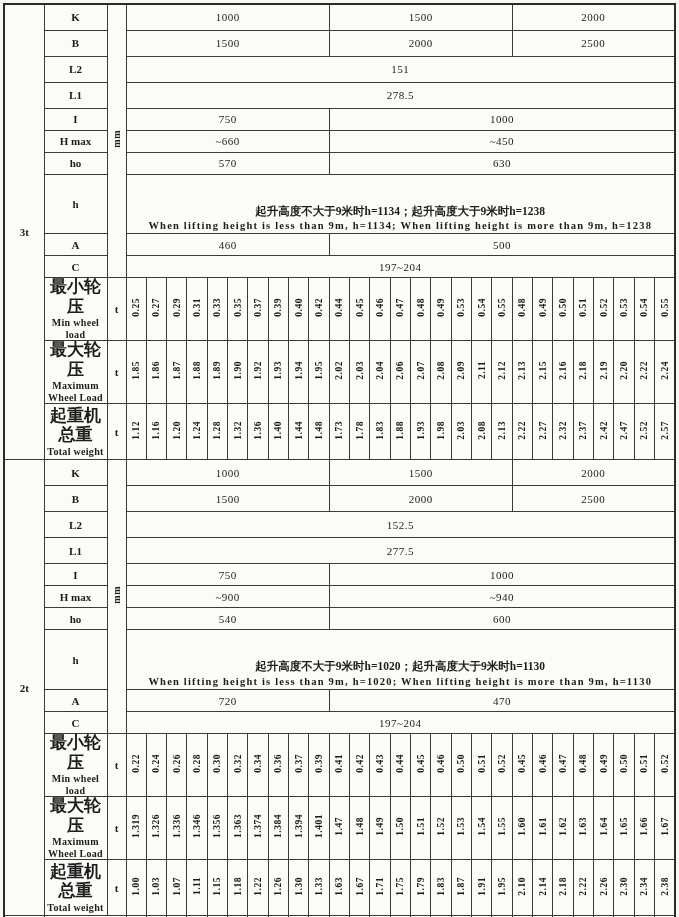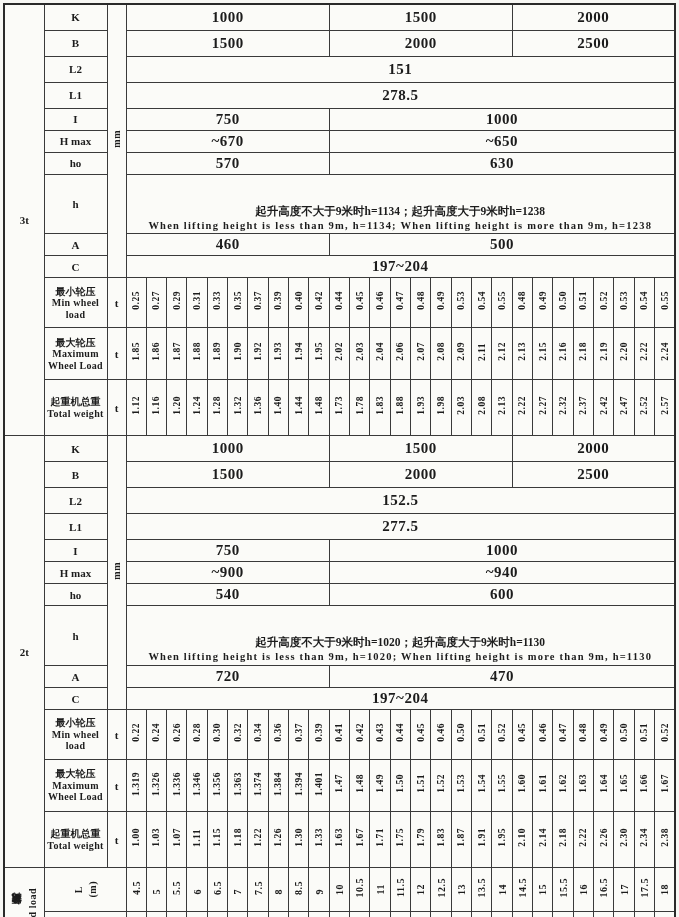--- a/index.html
+++ b/index.html
@@ -6,23 +6,23 @@
   body{font-family:"Liberation Serif", serif; color:#1c1c1c; font-weight:bold;}
   .sheet{width:679px;height:917px;box-sizing:border-box;padding:3px;}
   table{border-collapse:collapse;table-layout:fixed;width:673px;height:908px;
         border:2px solid #2a2a2a;background:#fbfbf8;}
   td{border:1px solid #3a3a3a;text-align:center;vertical-align:middle;
      padding:0;overflow:hidden;}
   .r-hdr{height:26px;} .r-mid{height:22px;} .r-h{height:37px;}
   .r-min{height:50px;} .r-max{height:52px;} .r-tw{height:56px;margin-left:12px;}
   .r-L{height:44px;} .r-LK{height:46px;}
   .lbl{font-size:11px;font-weight:bold;}
-  .num{font-size:15px;font-weight:bold;letter-spacing:0.5px;}
+  .num{font-size:11px;font-weight:normal;letter-spacing:0.5px;}
   .multi div{line-height:1.15;}
-  .multi .cn{font-size:10px;}
+  .multi .cn{font-size:17px;font-family:Liberation Mono, monospace;}
   .multi .en{font-size:10px;letter-spacing:0.3px;}
   .load-cell{font-size:11px;font-weight:bold;margin-top:24px;}
   .vtext{writing-mode:vertical-rl;transform:rotate(180deg);
          white-space:nowrap;display:inline-block;
          font-size:9.5px;font-weight:bold;letter-spacing:0.5px;}
   .vcell{padding:0;}
   .unit-cell .vtext{font-size:10px;}
   .hline-cn{font-size:11.5px;line-height:1.4;margin-top:28px;}
   .hline-en{font-size:10.5px;letter-spacing:1.2px;line-height:1.4;text-align:center;}
   .vpair{display:flex;justify-content:center;align-items:center;gap:3px;}
@@ -63,22 +63,22 @@
     <td class="lbl">L1</td>
     <td class="num" colspan="27">278.5</td>
   </tr>
   <tr class="r-mid">
     <td class="lbl">I</td>
     <td class="num" colspan="10">750</td>
     <td class="num" colspan="17">1000</td>
   </tr>
   <tr class="r-mid">
     <td class="lbl">H max</td>
-    <td class="num" colspan="10">~670</td>
-    <td class="num" colspan="17">~650</td>
+    <td class="num" colspan="10">~660</td>
+    <td class="num" colspan="17">~450</td>
   </tr>
   <tr class="r-mid">
     <td class="lbl">ho</td>
     <td class="num" colspan="10">570</td>
     <td class="num" colspan="17">630</td>
   </tr>
   <tr class="r-h">
     <td class="lbl">h</td>
     <td colspan="27">
       <div class="hline-cn">起升高度不大于9米时h=1134；起升高度大于9米时h=1238</div>

